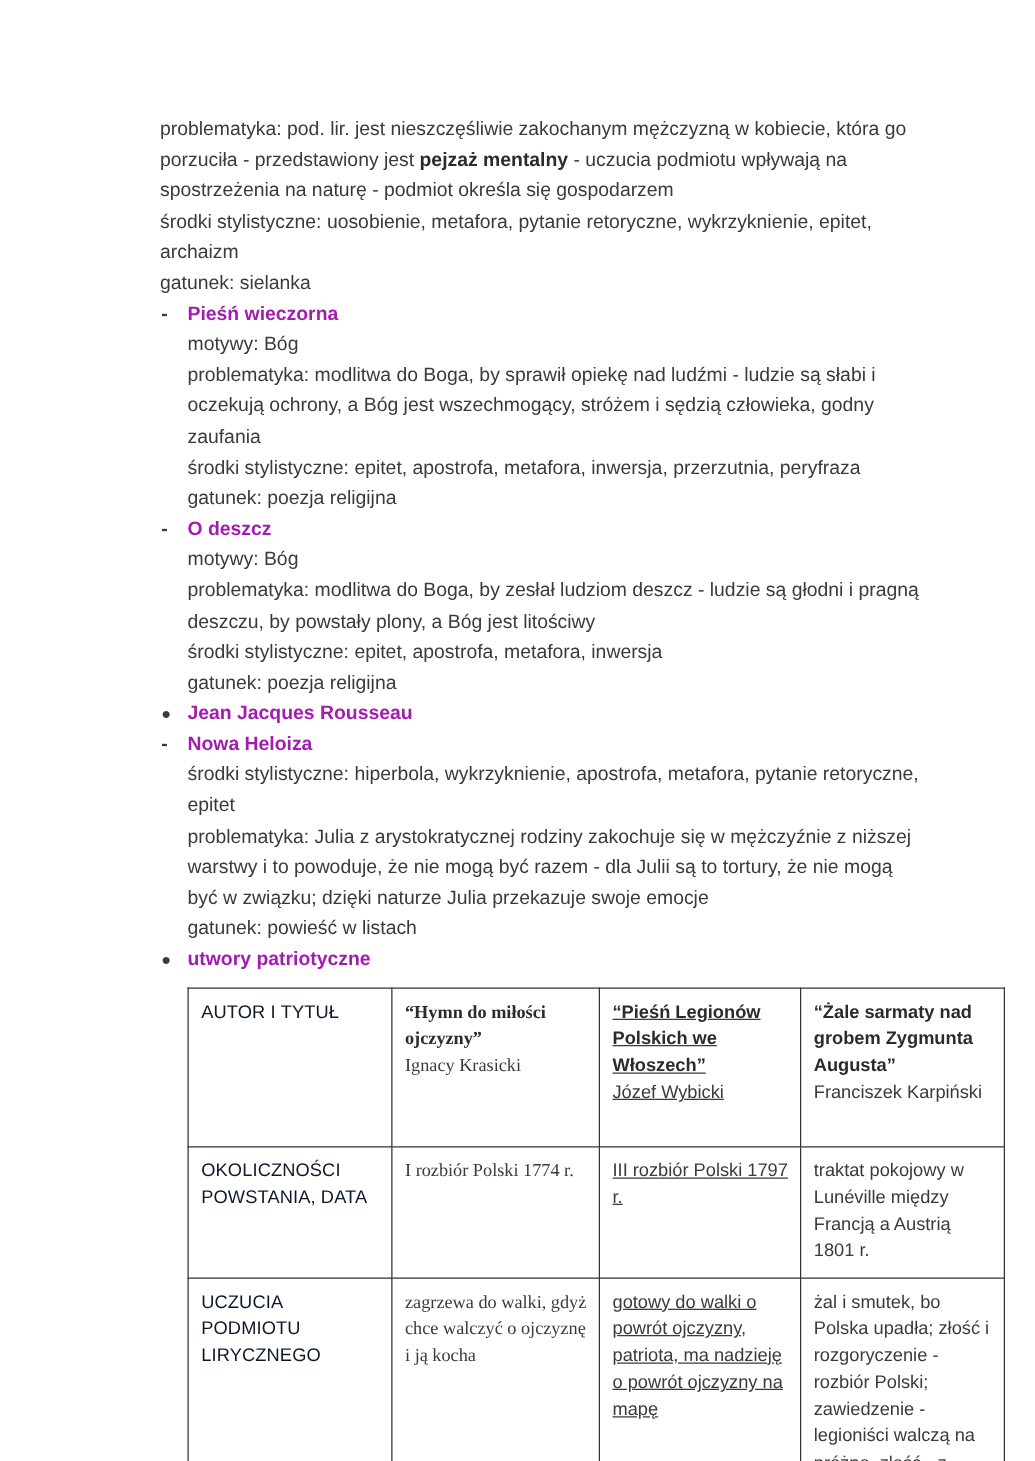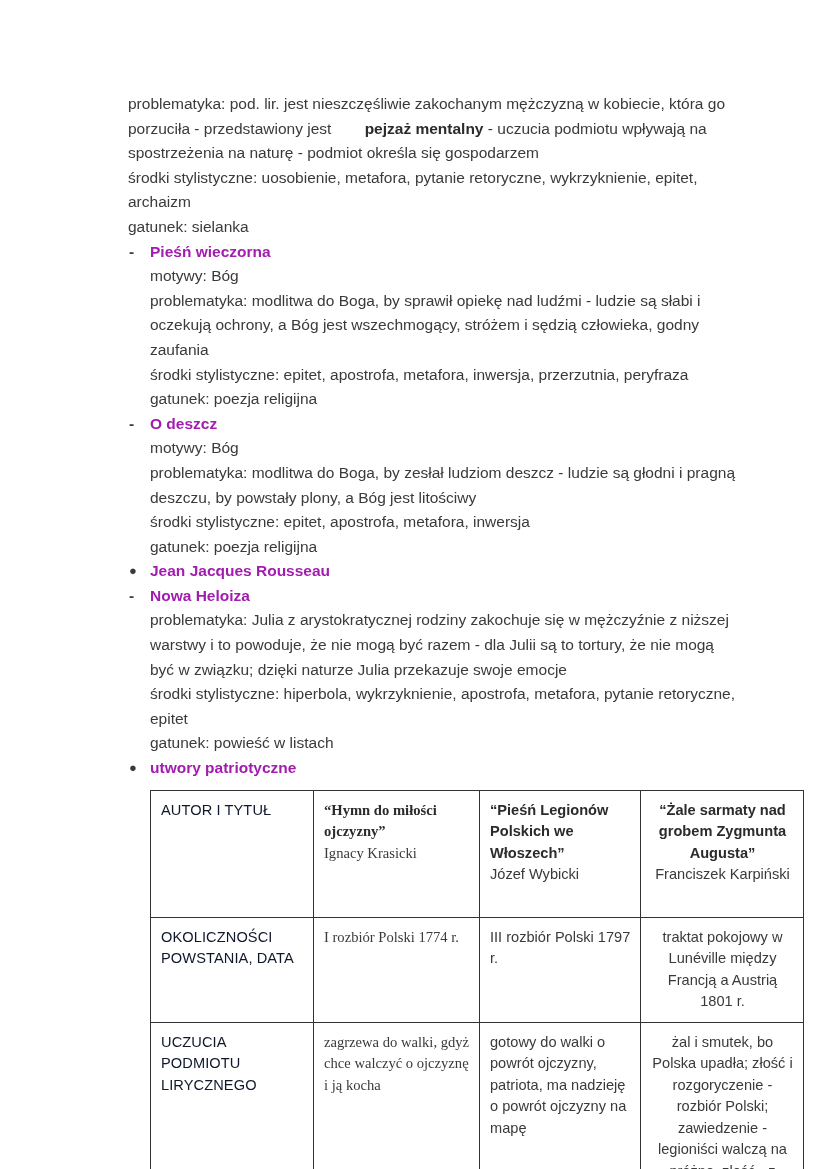--- a/index.html
+++ b/index.html
@@ -64,21 +64,20 @@
   }
   .body-lines.flush {
     padding-left: 0;
   }
   .line {
     display: block;
   }
   .b {
     font-weight: 700;
     color: #2b2b2b;
-    margin-left: 29px;
   }
 
   
   .table-wrap {
     padding-left: 22px;
     margin-top: 9px;
   }
   table.cmp {
     border-collapse: collapse;
     table-layout: fixed;
@@ -88,22 +87,22 @@
   table.cmp td {
     border: 1.6px solid #333333;
     vertical-align: top;
     padding: 9px 9px 9px 10px;
     font-size: 14.6px;
     line-height: 21.5px;
     color: #3a3a3a;
   }
   td.c0 { width: 143px; }
   td.c1 { width: 146px; font-family: Liberation Serif, serif; }
-  td.c2 { width: 141px; }
-  td.c3 { width: 143px; text-align: center; }
+  td.c2 { width: 141px; text-decoration: underline; }
+  td.c3 { width: 143px; }
 
   .rowlabel {
     font-weight: 400;
     color: #0f172a;
     letter-spacing: 0.1px;
   }
   .celltitle {
     font-weight: 700;
     color: #2b2b2b;
   }
@@ -150,22 +149,22 @@
     <div class="node">
       <span class="marker dot">●</span>
       <span class="node-title line">Jean Jacques Rousseau</span>
     </div>
 
     <div class="node">
       <span class="marker dash">-</span>
       <span class="node-title line">Nowa Heloiza</span>
     </div>
     <div class="body-lines">
+      <span class="line">środki stylistyczne: hiperbola, wykrzyknienie, apostrofa, metafora, pytanie retoryczne, epitet</span>
       <span class="line">problematyka: Julia z arystokratycznej rodziny zakochuje się w mężczyźnie z niższej warstwy i to powoduje, że nie mogą być razem - dla Julii są to tortury, że nie mogą być w związku; dzięki naturze Julia przekazuje swoje emocje</span>
-      <span class="line">środki stylistyczne: hiperbola, wykrzyknienie, apostrofa, metafora, pytanie retoryczne, epitet</span>
       <span class="line">gatunek: powieść w listach</span>
     </div>
 
     <div class="node">
       <span class="marker dot">●</span>
       <span class="node-title line">utwory patriotyczne</span>
     </div>
 
     <div class="table-wrap">
       <table class="cmp">

